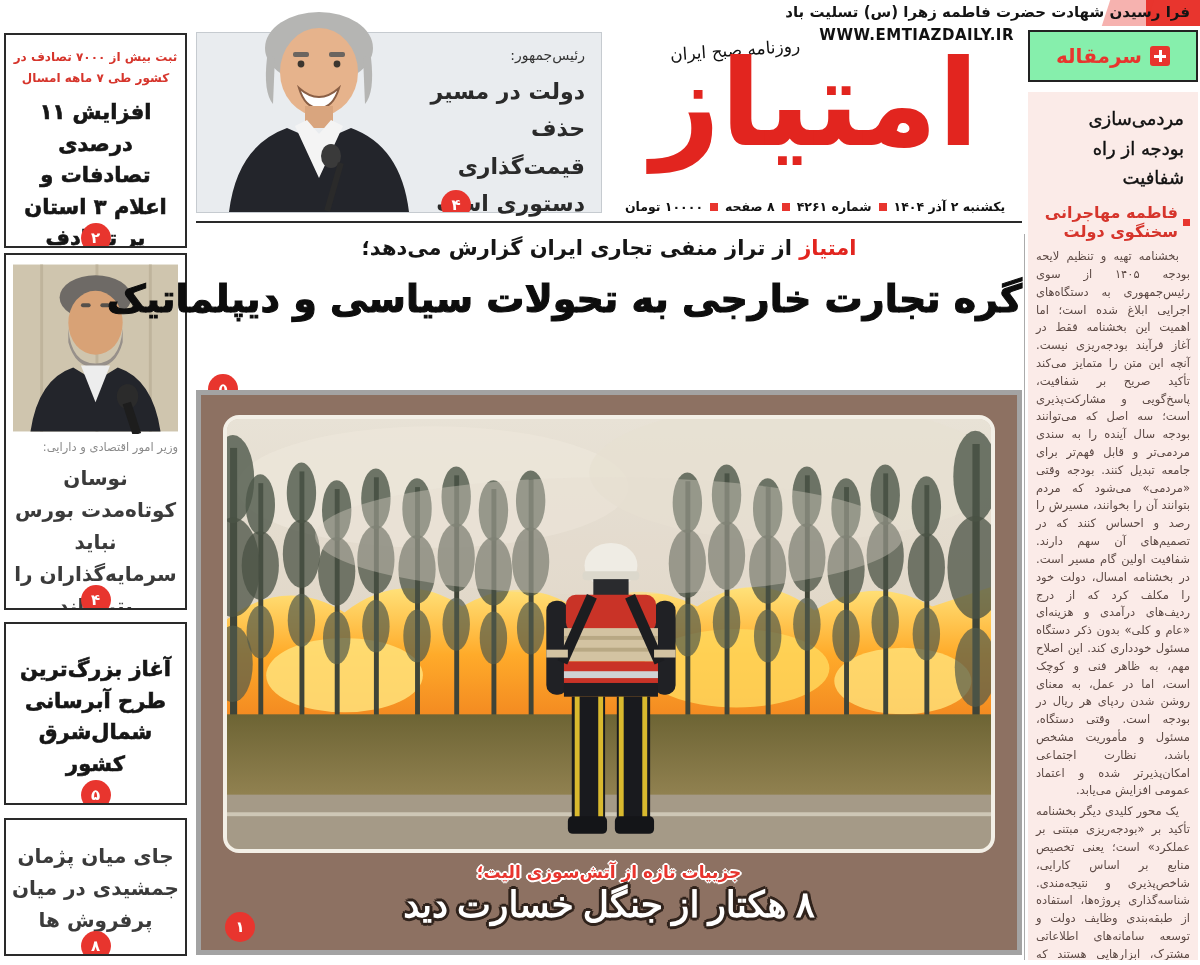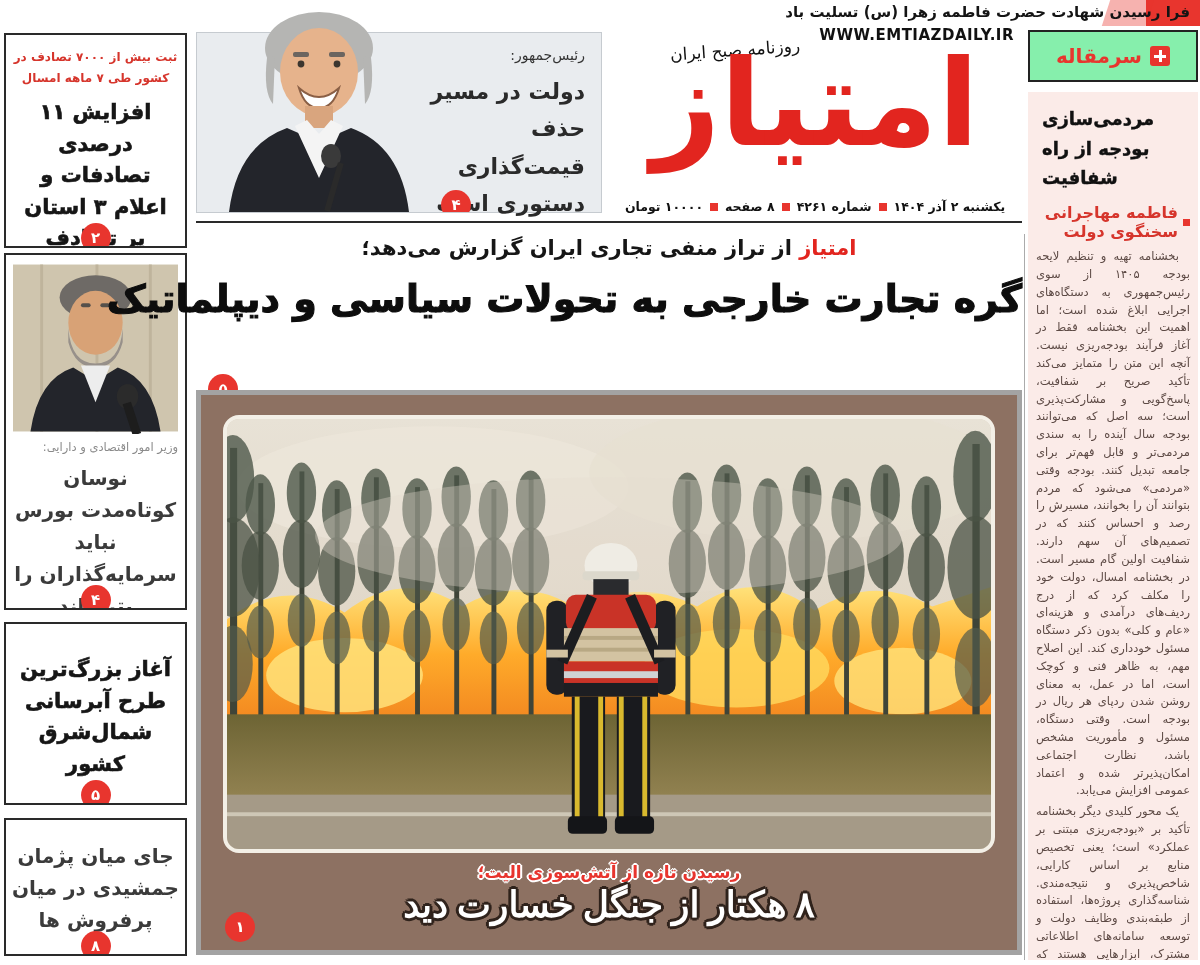--- a/index.html
+++ b/index.html
@@ -70,21 +70,21 @@
   
   #edit{position:absolute;left:1028px;top:30px;width:170px;height:930px;}
   .ed-hdr{height:52px;border:2px solid #232323;display:flex;align-items:center;justify-content:center;
           gap:8px;background:#86efac;box-sizing:border-box;}
   .plus{width:20px;height:20px;background:#e8352e;border-radius:3px;position:relative;flex:none;}
   .plus:before{content:"";position:absolute;left:4px;right:4px;top:8.5px;height:3px;background:#fff;}
   .plus:after{content:"";position:absolute;top:4px;bottom:4px;left:8.5px;width:3px;background:#fff;}
   .ed-label{font-size:20px;font-weight:bold;color:#e8352e;}
   .ed-body{margin-top:10px;background:#fbebe8;height:868px;box-sizing:border-box;padding:12px 8px 8px;
            overflow:hidden;}
-  .ed-title{font-size:18px;font-weight:700;color:#111;text-align:left;line-height:1.65;
+  .ed-title{font-size:18px;font-weight:400;color:#111;text-align:right;line-height:1.65;
             -webkit-text-stroke:.4px #111;margin:0 6px;}
   .ed-author{display:flex;align-items:center;gap:5px;color:#d6352c;font-weight:bold;font-size:16px;
              margin:10px 0 7px;}
   .ed-body p{font-size:11.5px;line-height:1.55;color:#5d4a45;text-align:justify;margin:0 0 3px;
              text-indent:11px;}
 </style>
 </head>
 <body>
 
 <div id="page">
@@ -261,21 +261,21 @@
           <rect x="398" y="284" width="34" height="124" fill="#191a1e"></rect>
           <rect x="355" y="284" width="5" height="124" fill="#d9b92e"></rect>
           <rect x="379" y="284" width="5" height="124" fill="#d9b92e"></rect>
           <rect x="400" y="284" width="5" height="124" fill="#d9b92e"></rect>
           <rect x="424" y="284" width="5" height="124" fill="#d9b92e"></rect>
           <rect x="348" y="406" width="40" height="18" rx="5" fill="#141518"></rect>
           <rect x="396" y="406" width="40" height="18" rx="5" fill="#141518"></rect>
         </g>
       </svg>
     </div>
-    <div class="pf-kicker">رسیدن تازه از آتش‌سوزی الیت؛</div>
+    <div class="pf-kicker">جزییات تازه از آتش‌سوزی الیت؛</div>
     <div class="pf-head">۸ هکتار از جنگل خسارت دید</div>
     <div class="badge">۱</div>
   </section>
 
   <aside id="edit">
     <div class="ed-hdr">
       <span class="plus"></span>
       <span class="ed-label">سرمقاله</span>
     </div>
     <div class="ed-body">

